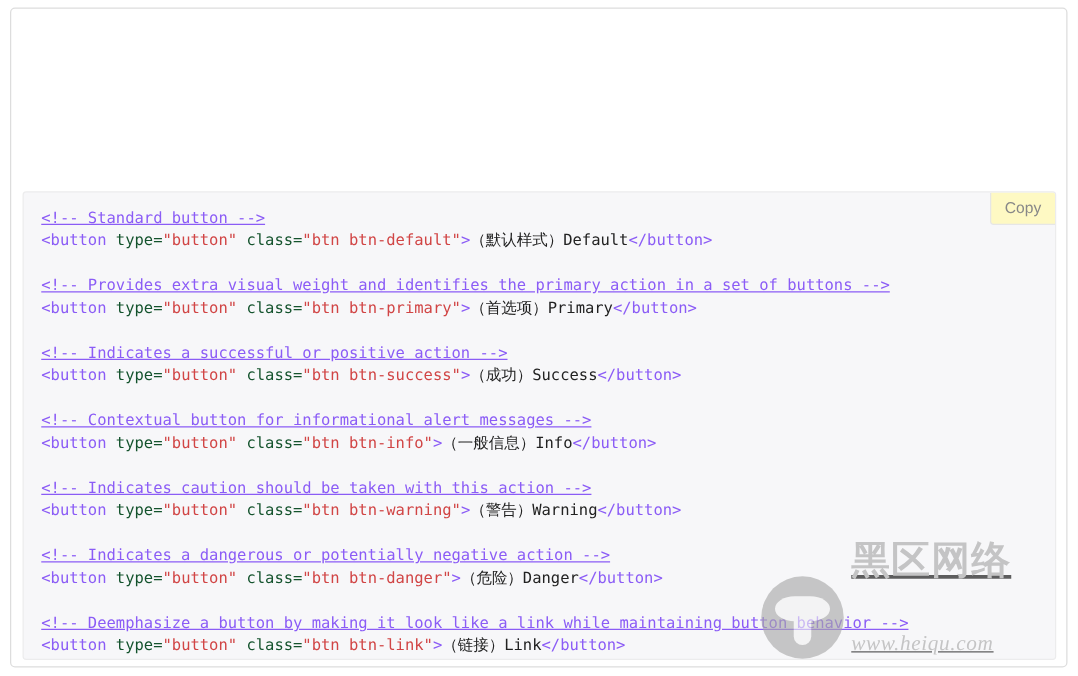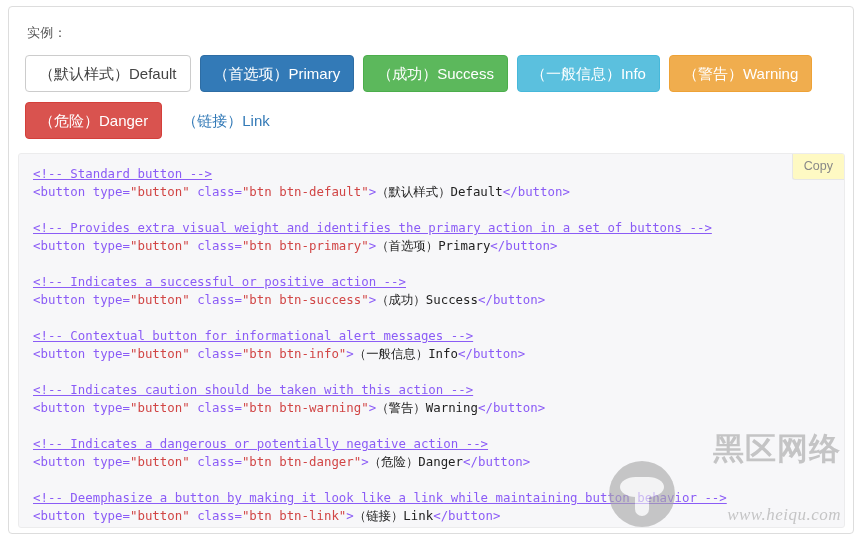--- a/index.html
+++ b/index.html
@@ -133,21 +133,21 @@
     padding: 11px 0 0 14px;
     font-family: "DejaVu Sans Mono", "Liberation Mono", monospace;
     font-size: 12.4px;
     line-height: 18px;
     color: #222222;
     white-space: pre;
     tab-size: 2;
   }
   pre.code .cm { color: #8b5cf6; text-decoration: underline; }     
   pre.code .tg { color: #8b5cf6; }     
-  pre.code .at { color: #8b5cf6; }     
+  pre.code .at { color: #14532d; }     
   pre.code .vl { color: #d14545; }     
   pre.code .tx { color: #222222; }     
   pre.code .blank { display: block; height: 18px; }
 
   
   .watermark {
     position: absolute;
     right: 6px;
     bottom: 2px;
     width: 242px;
@@ -185,21 +185,22 @@
     width: 14px;
     height: 24px;
     background: #f2f2f2;
     border-radius: 4px 4px 7px 7px;
   }
   .wm-text {
     position: absolute;
     left: 76px;
     bottom: 6px;
     width: 160px;
-    text-align: right;
+    text-align: left;
+    text-decoration: underline;
   }
   .wm-cn {
     font-family: "DejaVu Sans", sans-serif;
     font-size: 31px;
     font-weight: bold;
     color: #a6a6a6;
     letter-spacing: 1px;
     line-height: 34px;
     white-space: nowrap;
   }
@@ -212,34 +213,20 @@
     letter-spacing: 0.5px;
     white-space: nowrap;
     margin-top: 40px;
   }
 </style>
 </head>
 <body>
 
 <div class="panel">
 
-  <div class="example-area">
-    <div class="example-label">实例：</div>
-    <div class="btn-row" id="btn-row-1">
-        <button class="btn btn-default">（默认样式）Default</button>
-        <button class="btn btn-primary">（首选项）Primary</button>
-        <button class="btn btn-success">（成功）Success</button>
-        <button class="btn btn-info">（一般信息）Info</button>
-        <button class="btn btn-warning">（警告）Warning</button>
-      </div>
-    <div class="btn-row" id="btn-row-2">
-        <button class="btn btn-danger">（危险）Danger</button>
-        <button class="btn btn-link">（链接）Link</button>
-      </div>
-  </div>
 
   <div class="code-wrap">
     <div class="copy-btn">Copy</div>
     <pre class="code" id="code-listing"><span style="display: block;"><span class="cm">&lt;!-- Standard button --&gt;</span></span><span style="display: block;"><span class="tg">&lt;button</span><span class="at"> type=</span><span class="vl">"button"</span><span class="at"> class=</span><span class="vl">"btn btn-default"</span><span class="tg">&gt;</span><span class="tx">（默认样式）Default</span><span class="tg">&lt;/button&gt;</span></span><span class="blank"></span><span style="display: block;"><span class="cm">&lt;!-- Provides extra visual weight and identifies the primary action in a set of buttons --&gt;</span></span><span style="display: block;"><span class="tg">&lt;button</span><span class="at"> type=</span><span class="vl">"button"</span><span class="at"> class=</span><span class="vl">"btn btn-primary"</span><span class="tg">&gt;</span><span class="tx">（首选项）Primary</span><span class="tg">&lt;/button&gt;</span></span><span class="blank"></span><span style="display: block;"><span class="cm">&lt;!-- Indicates a successful or positive action --&gt;</span></span><span style="display: block;"><span class="tg">&lt;button</span><span class="at"> type=</span><span class="vl">"button"</span><span class="at"> class=</span><span class="vl">"btn btn-success"</span><span class="tg">&gt;</span><span class="tx">（成功）Success</span><span class="tg">&lt;/button&gt;</span></span><span class="blank"></span><span style="display: block;"><span class="cm">&lt;!-- Contextual button for informational alert messages --&gt;</span></span><span style="display: block;"><span class="tg">&lt;button</span><span class="at"> type=</span><span class="vl">"button"</span><span class="at"> class=</span><span class="vl">"btn btn-info"</span><span class="tg">&gt;</span><span class="tx">（一般信息）Info</span><span class="tg">&lt;/button&gt;</span></span><span class="blank"></span><span style="display: block;"><span class="cm">&lt;!-- Indicates caution should be taken with this action --&gt;</span></span><span style="display: block;"><span class="tg">&lt;button</span><span class="at"> type=</span><span class="vl">"button"</span><span class="at"> class=</span><span class="vl">"btn btn-warning"</span><span class="tg">&gt;</span><span class="tx">（警告）Warning</span><span class="tg">&lt;/button&gt;</span></span><span class="blank"></span><span style="display: block;"><span class="cm">&lt;!-- Indicates a dangerous or potentially negative action --&gt;</span></span><span style="display: block;"><span class="tg">&lt;button</span><span class="at"> type=</span><span class="vl">"button"</span><span class="at"> class=</span><span class="vl">"btn btn-danger"</span><span class="tg">&gt;</span><span class="tx">（危险）Danger</span><span class="tg">&lt;/button&gt;</span></span><span class="blank"></span><span style="display: block;"><span class="cm">&lt;!-- Deemphasize a button by making it look like a link while maintaining button behavior --&gt;</span></span><span style="display: block;"><span class="tg">&lt;button</span><span class="at"> type=</span><span class="vl">"button"</span><span class="at"> class=</span><span class="vl">"btn btn-link"</span><span class="tg">&gt;</span><span class="tx">（链接）Link</span><span class="tg">&lt;/button&gt;</span></span></pre>
   </div>
 
   <div class="watermark">
     <div class="wm-logo"></div>
     <div class="wm-text">
       <div class="wm-cn">黑区网络</div>

